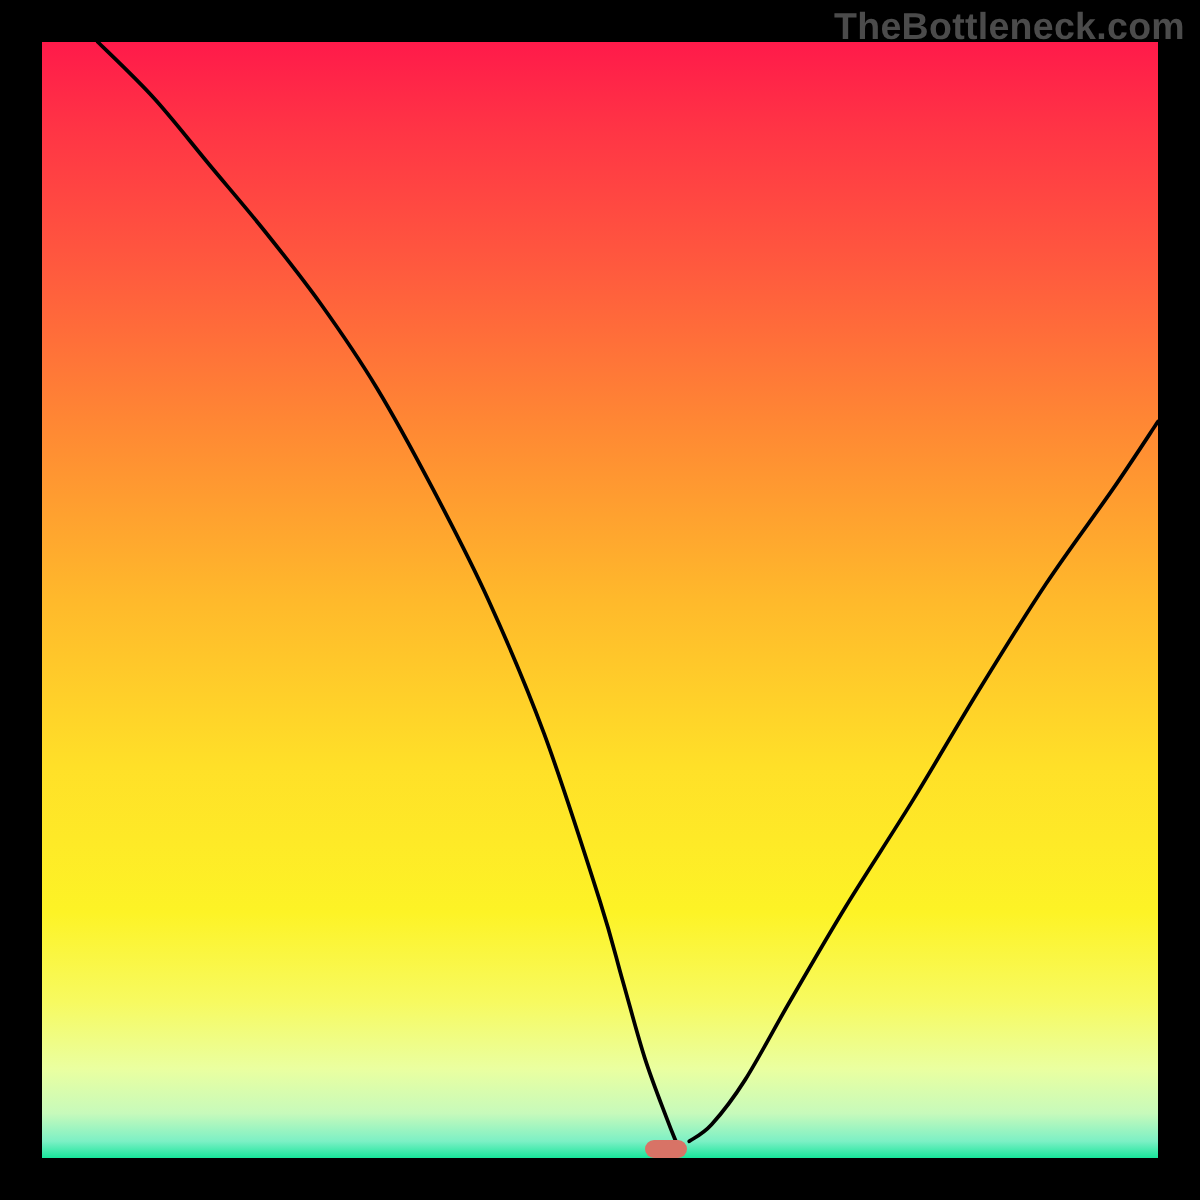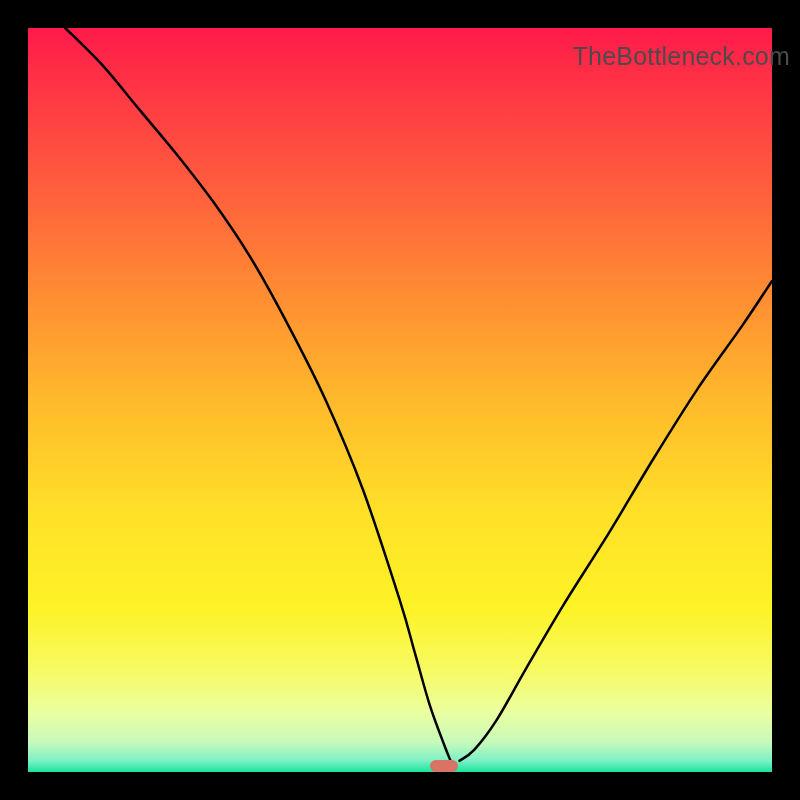--- a/index.html
+++ b/index.html
@@ -16,24 +16,23 @@
     width: 800px;
     height: 800px;
     background: #000;
   }
   .watermark {
     position: absolute;
     top: 4px;
     right: 10px;
     color: #4b4b4b;
     font-size: 25px;
-    font-weight: 400;
+    font-weight: 700;
     letter-spacing: 0.2px;
     z-index: 30;
-    margin-top: 38px;
   }
   .plot-area {
     position: absolute;
     left: 28px;
     top: 28px;
     width: 744px;
     height: 744px;
     overflow: hidden;
   }
   .grad {

